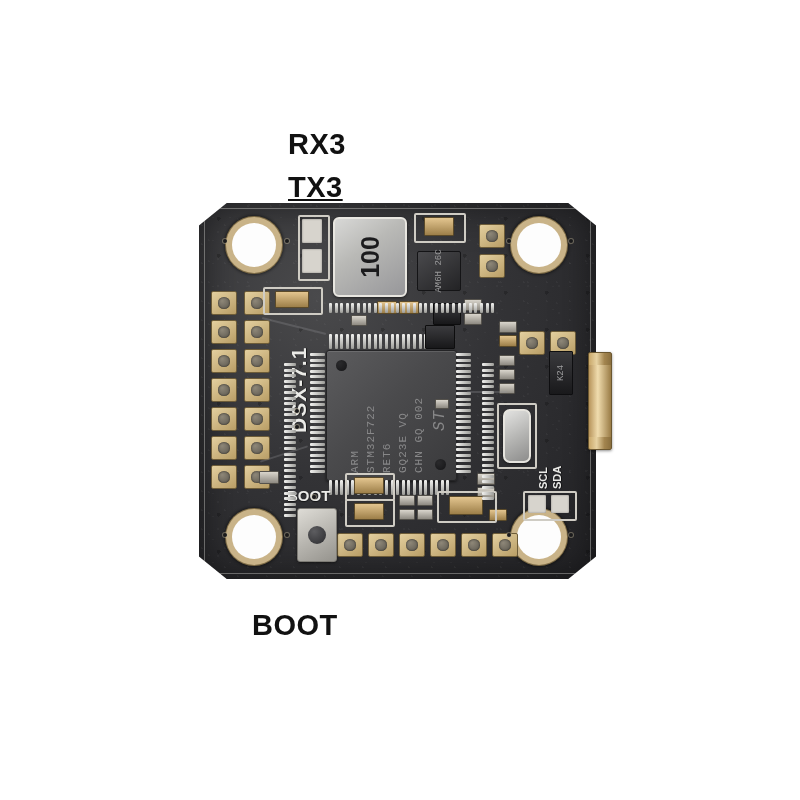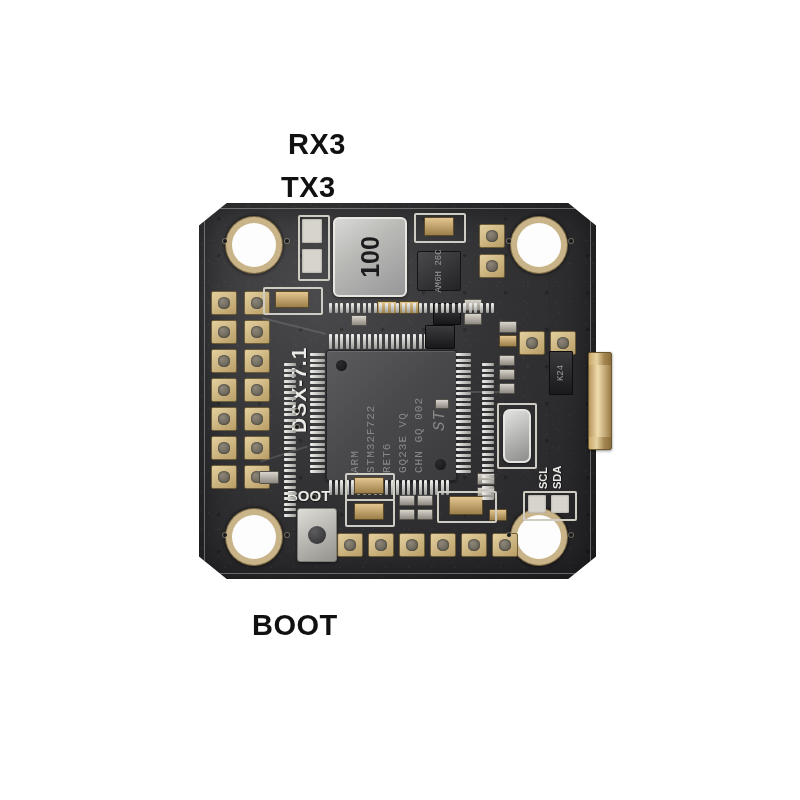--- a/index.html
+++ b/index.html
@@ -126,21 +126,21 @@
   .trace{position:absolute;background:rgba(150,150,155,.28);border-radius:1px;}
   .via{position:absolute;width:4px;height:4px;border-radius:50%;
        background:#1a1a1c;box-shadow:0 0 0 1px rgba(190,180,150,.45);}
 </style>
 </head>
 <body>
 
 <div id="stage">
 
   <div class="anno" style="left:288px;top:130px;">RX3</div>
-  <div class="anno" style="left:281px;top:173px;">TX3</div>
+  <div class="anno" style="left:288px;top:173px;text-decoration:underline;">TX3</div>
   <div class="anno" style="left:252px;top:611px;">BOOT</div>
 
   <div id="board">
     <div id="edgetrace"></div>
 
     <div class="mhole" style="left:33px;top:20px;width:44px;height:44px;"></div>
     <div class="mhole" style="left:318px;top:20px;width:44px;height:44px;"></div>
     <div class="mhole" style="left:33px;top:312px;width:44px;height:44px;"></div>
     <div class="mhole" style="left:318px;top:312px;width:44px;height:44px;"></div>
 

